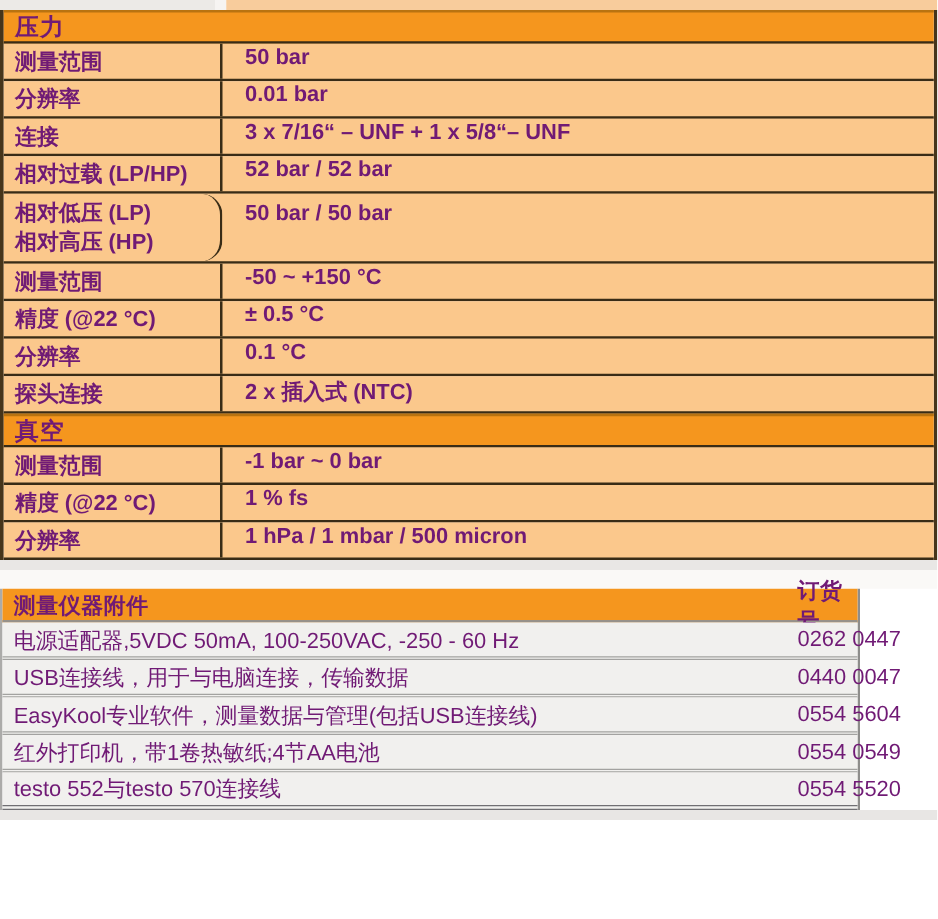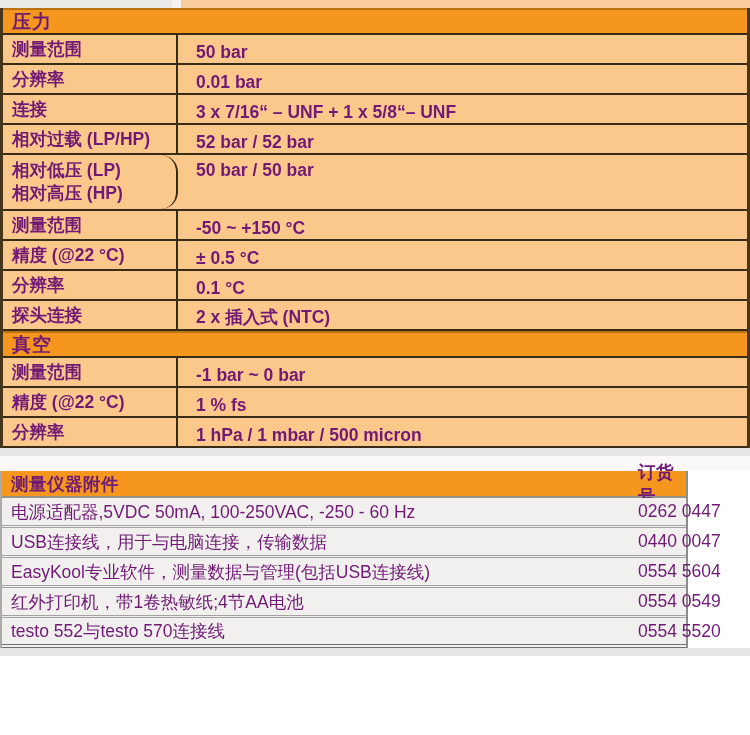--- a/index.html
+++ b/index.html
@@ -24,21 +24,21 @@
   }
   .s-row{
     height:30px;box-sizing:border-box;background:#FBC88C;
     border-bottom:2px solid #392C16;display:flex;
     font-size:17.5px;font-weight:bold;
   }
   .s-row .lbl{
     width:175px;box-sizing:border-box;border-right:2px solid #392C16;
     display:flex;align-items:center;padding-left:9px;white-space:nowrap;
   }
-  .s-row .val{flex:1;display:flex;align-items:flex-end;padding-left:18px;white-space:nowrap;}
+  .s-row .val{flex:1;display:flex;align-items:flex-start;padding-left:18px;white-space:nowrap;}
   .s-row.tall{height:56px;}
   .s-row.tall .lbl{flex-direction:column;align-items:flex-start;justify-content:flex-start;padding-top:4px;line-height:23px;border-radius:17px;}
   .s-row.tall .val{align-items:flex-start;padding-top:4px;line-height:23px;}
 
   
   .gap1{height:8px;background:#E9E7E5;}
   .gap2{height:15px;background:#FAF9F7;}
 
   
   .acc{width:688px;box-sizing:border-box;border-left:2px solid #ACABA9;border-right:2px solid #8E8D8B;}

